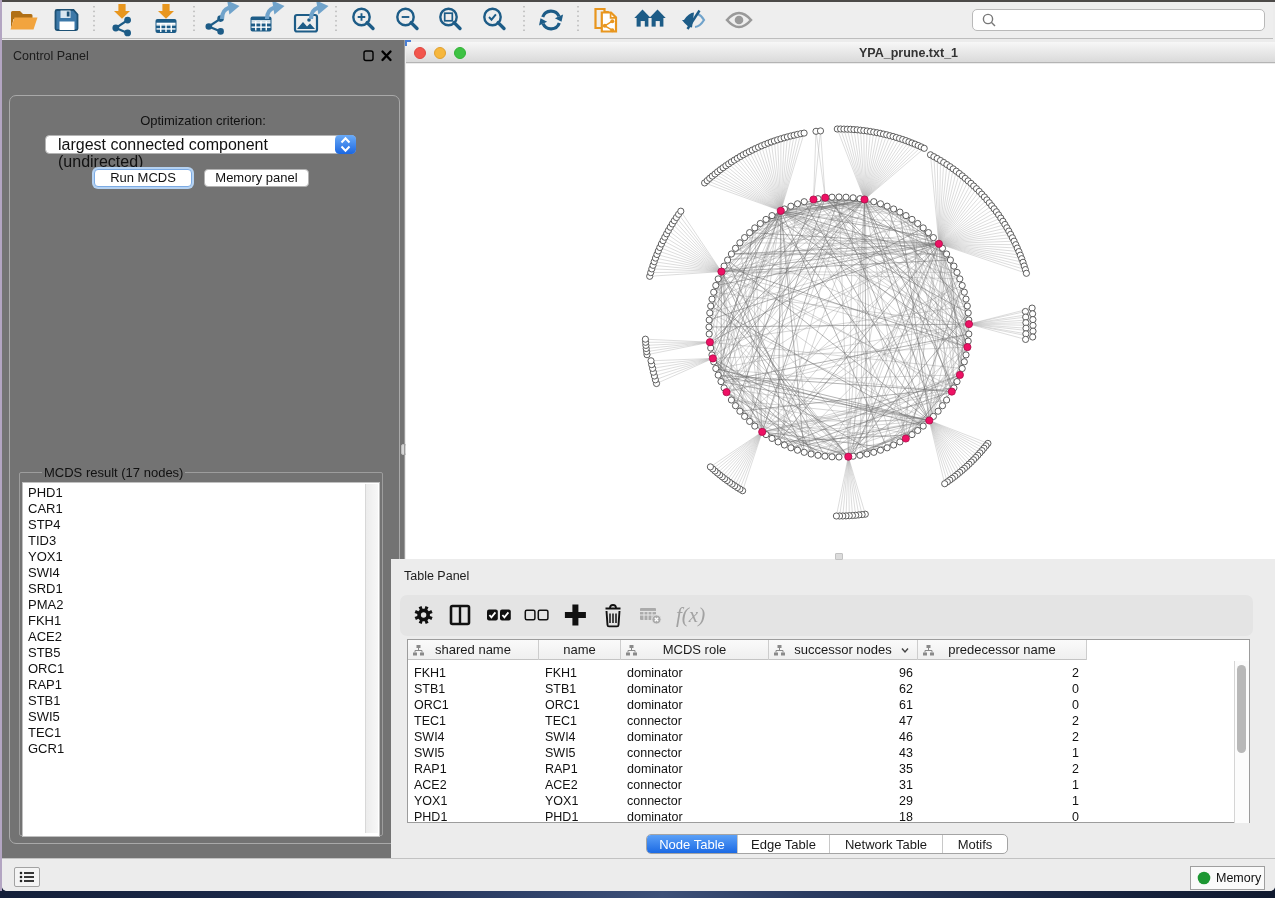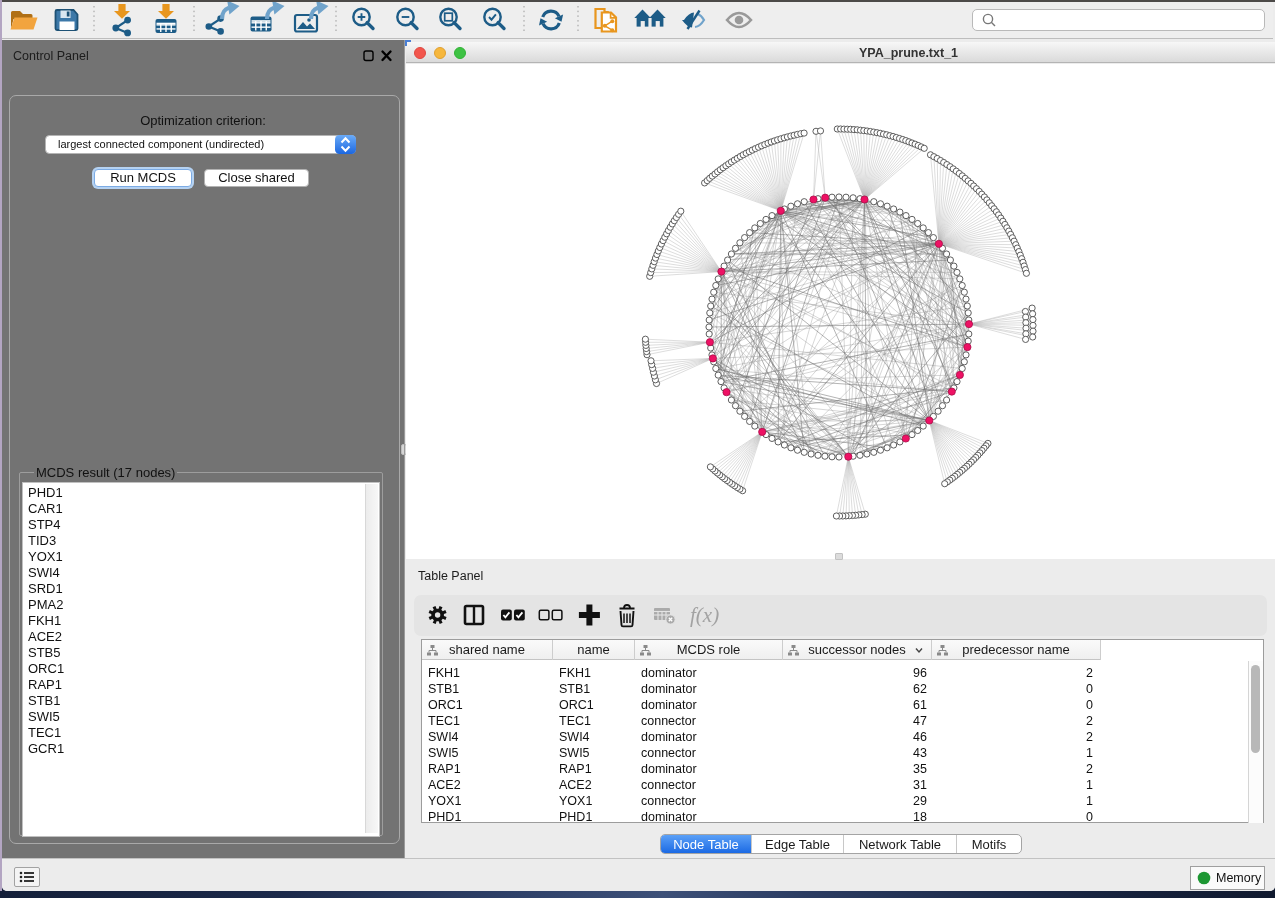--- a/index.html
+++ b/index.html
@@ -18,46 +18,46 @@
 
 #cpanel { left:2px; top:40px; width:402px; height:818px; background:#737373; }
 #cpanel-title { position:absolute; left:11px; top:9px; font-size:12.5px; color:#1c1c1c; }
 .winbtns { position:absolute; }
 #cp-inner { position:absolute; left:7px; top:55px; width:391px; height:749px; border:1.5px solid #a9a9a9; border-radius:7px; }
 #cp-tabs { position:absolute; left:78px; top:33px; height:20px; display:flex; border:1px solid #a4a4a4; border-radius:5px; background:#fff; overflow:hidden; }
 .cptab { height:100%; display:flex; align-items:center; justify-content:center; font-size:13px; color:#1a1a1a; border-right:1px solid #c8c8c8; }
 .cptab:last-child { border-right:none; }
 .cptab.sel { background:linear-gradient(#5ba0f7,#1c6ae4); color:#fff; }
 #optlabel { position:absolute; left:0; top:73px; width:402px; text-align:center; font-size:13px; color:#111; }
-#dropdown { position:absolute; left:43px; top:95px; width:311px; height:19px; background:#fff; border:1px solid #b4b4b4; border-radius:4.5px; font-size:11px; color:#111; line-height:17px; padding-left:12px; }
+#dropdown { position:absolute; left:43px; top:95px; width:311px; height:19px; background:#fff; border:1px solid #b4b4b4; border-radius:4.5px; font-size:16px; color:#111; line-height:17px; padding-left:12px; }
 #dd-step { position:absolute; right:-1px; top:-1px; width:21px; height:19px; border-radius:4.5px; background:linear-gradient(#6aabf8,#1c67e0); }
 .btn { position:absolute; height:18px; background:#fff; border:1px solid #b2b2b2; border-radius:4px; font-size:13px; color:#111; text-align:center; line-height:16px; }
 #btn-run { left:92px; top:129px; width:98px; border:1px solid #7cabe4; box-shadow:0 0 0 2px #b5d2f2; }
 #btn-close { left:202px; top:129px; width:105px; }
 #fieldset { position:absolute; left:17px; top:425px; width:364px; height:371px; border:1px solid #9d9d9d; border-radius:2px; }
-#fieldset legend { font-size:13px; color:#111; margin-left:14px; padding:0 2px; }
+#fieldset legend { font-size:13px; color:#111; margin-left:22px; padding:0 2px; }
 #mcdslist { position:absolute; left:2px; top:2px; width:358px; height:355px; background:#fff; border:1px solid #c0c0c0; font-size:13px; color:#111; line-height:16px; padding:2px 0 0 5px; }
 #mcdslist .sb { position:absolute; right:1px; top:1px; width:13px; height:349px; background:linear-gradient(90deg,#ececec,#f7f7f7); border-left:1px solid #d8d8d8; }
 #cp-grip { position:absolute; left:399px; top:404px; width:6px; height:11px; background:#d6d6d6; border:1px solid #bdbdbd; border-radius:2px; }
 
 
 #statusbar { left:2px; top:858px; width:1273px; height:33px; background:#ececec; border-top:1px solid #c2c2c2; border-radius:0 0 5px 5px; }
 #listbtn { position:absolute; left:12px; top:8px; width:26px; height:20px; border:1px solid #a2a2a2; border-radius:2px; background:#f4f4f4; }
 #membtn { position:absolute; left:1188px; top:7px; width:75px; height:24px; border:1px solid #9f9f9f; background:#fafafa; font-size:12.5px; color:#111; }
 
 
 #vdivider { left:404px; top:40px; width:1px; height:818px; background:#9b9b9b; }
 #netpanel { left:405px; top:40px; width:870px; height:519px; }
 #nettitle { position:absolute; left:1px; top:2px; width:869px; height:21px; background:linear-gradient(#f7f7f7,#dadada); border-bottom:1px solid #b4b4b4; }
 .tl { position:absolute; top:4.5px; width:12px; height:12px; border-radius:50%; }
 #netcanvas { position:absolute; left:1px; top:24px; width:869px; height:495px; background:#fff; }
 #netlabel { position:absolute; left:0; top:4px; width:1005px; text-align:center; font-size:12.5px; font-weight:bold; color:#333; }
 
 
-#tpanel { left:405px; top:559px; width:870px; height:299px; background:#ececec; }
+#tpanel { left:391px; top:559px; width:870px; height:299px; background:#ececec; }
 #tp-title { position:absolute; left:13px; top:10px; font-size:12.5px; color:#1c1c1c; }
 #tp-toolbar { position:absolute; left:9px; top:36px; width:853px; height:41px; background:#e4e4e4; border-radius:7px; }
 #tp-table { position:absolute; left:16px; top:80px; width:843px; height:184px; background:#fff; border:1px solid #9c9c9c; }
 #tp-header { position:absolute; left:0; top:0; height:20px; background:linear-gradient(#fafafa,#efefef); border-bottom:1px solid #c4c4c4; }
 .hcell { position:absolute; top:0; height:20px; border-right:1px solid #cdcdcd; font-size:13px; color:#1a1a1a; text-align:center; line-height:20px; }
 .trow { position:absolute; font-size:12.5px; color:#111; height:16px; line-height:16px; }
 .tnum { position:absolute; font-size:12.5px; color:#111; height:16px; line-height:16px; text-align:right; }
 #tp-sb { position:absolute; right:0px; top:21px; width:15px; height:162px; background:#fcfcfc; border-left:1px solid #d5d5d5; }
 #tp-sb .thumb { position:absolute; left:2px; top:4px; width:9px; height:88px; background:#b8b8b8; border-radius:5px; }
 #tp-tabs { position:absolute; left:255px; top:275px; height:20px; display:flex; border:1px solid #a4a4a4; border-radius:5px; background:#fff; overflow:hidden; }
@@ -190,21 +190,21 @@
         <rect x="2" y="2" width="9" height="9.5" rx="2" fill="none" stroke="#000" stroke-width="1.4"></rect>
         <path d="M20.5 2.5 L28.5 11 M28.5 2.5 L20.5 11" stroke="#000" stroke-width="2.4" stroke-linecap="round"></path>
       </svg></div>
   <div id="cp-inner"></div>
   <div id="optlabel">Optimization criterion:</div>
   <div id="dropdown">largest connected component (undirected)<div id="dd-step"><svg width="21" height="19" viewBox="0 0 21 19">
           <path d="M6.5 7.5 L10.5 3.2 L14.5 7.5" fill="none" stroke="#fff" stroke-width="2"></path>
           <path d="M6.5 11.5 L10.5 15.8 L14.5 11.5" fill="none" stroke="#fff" stroke-width="2"></path>
         </svg></div></div>
   <div class="btn" id="btn-run">Run MCDS</div>
-  <div class="btn" id="btn-close">Close shared</div>
+  <div class="btn" id="btn-close">Memory panel</div>
   <fieldset id="fieldset">
       <legend>MCDS result (17 nodes)</legend>
     <div id="mcdslist">PHD1<br>CAR1<br>STP4<br>TID3<br>YOX1<br>SWI4<br>SRD1<br>PMA2<br>FKH1<br>ACE2<br>STB5<br>ORC1<br>RAP1<br>STB1<br>SWI5<br>TEC1<br>GCR1<div class="sb"></div></div>
   </fieldset>
   <div id="cp-grip"></div>
 </div>
 <div class="abs" id="vdivider"></div>
 <div class="abs" id="netpanel">
   <div style="position:absolute;left:0;top:0;width:6px;height:6px;border-left:2px solid #4a7fd4;border-top:2px solid #4a7fd4;z-index:3"></div>
   <div id="netcanvas">

